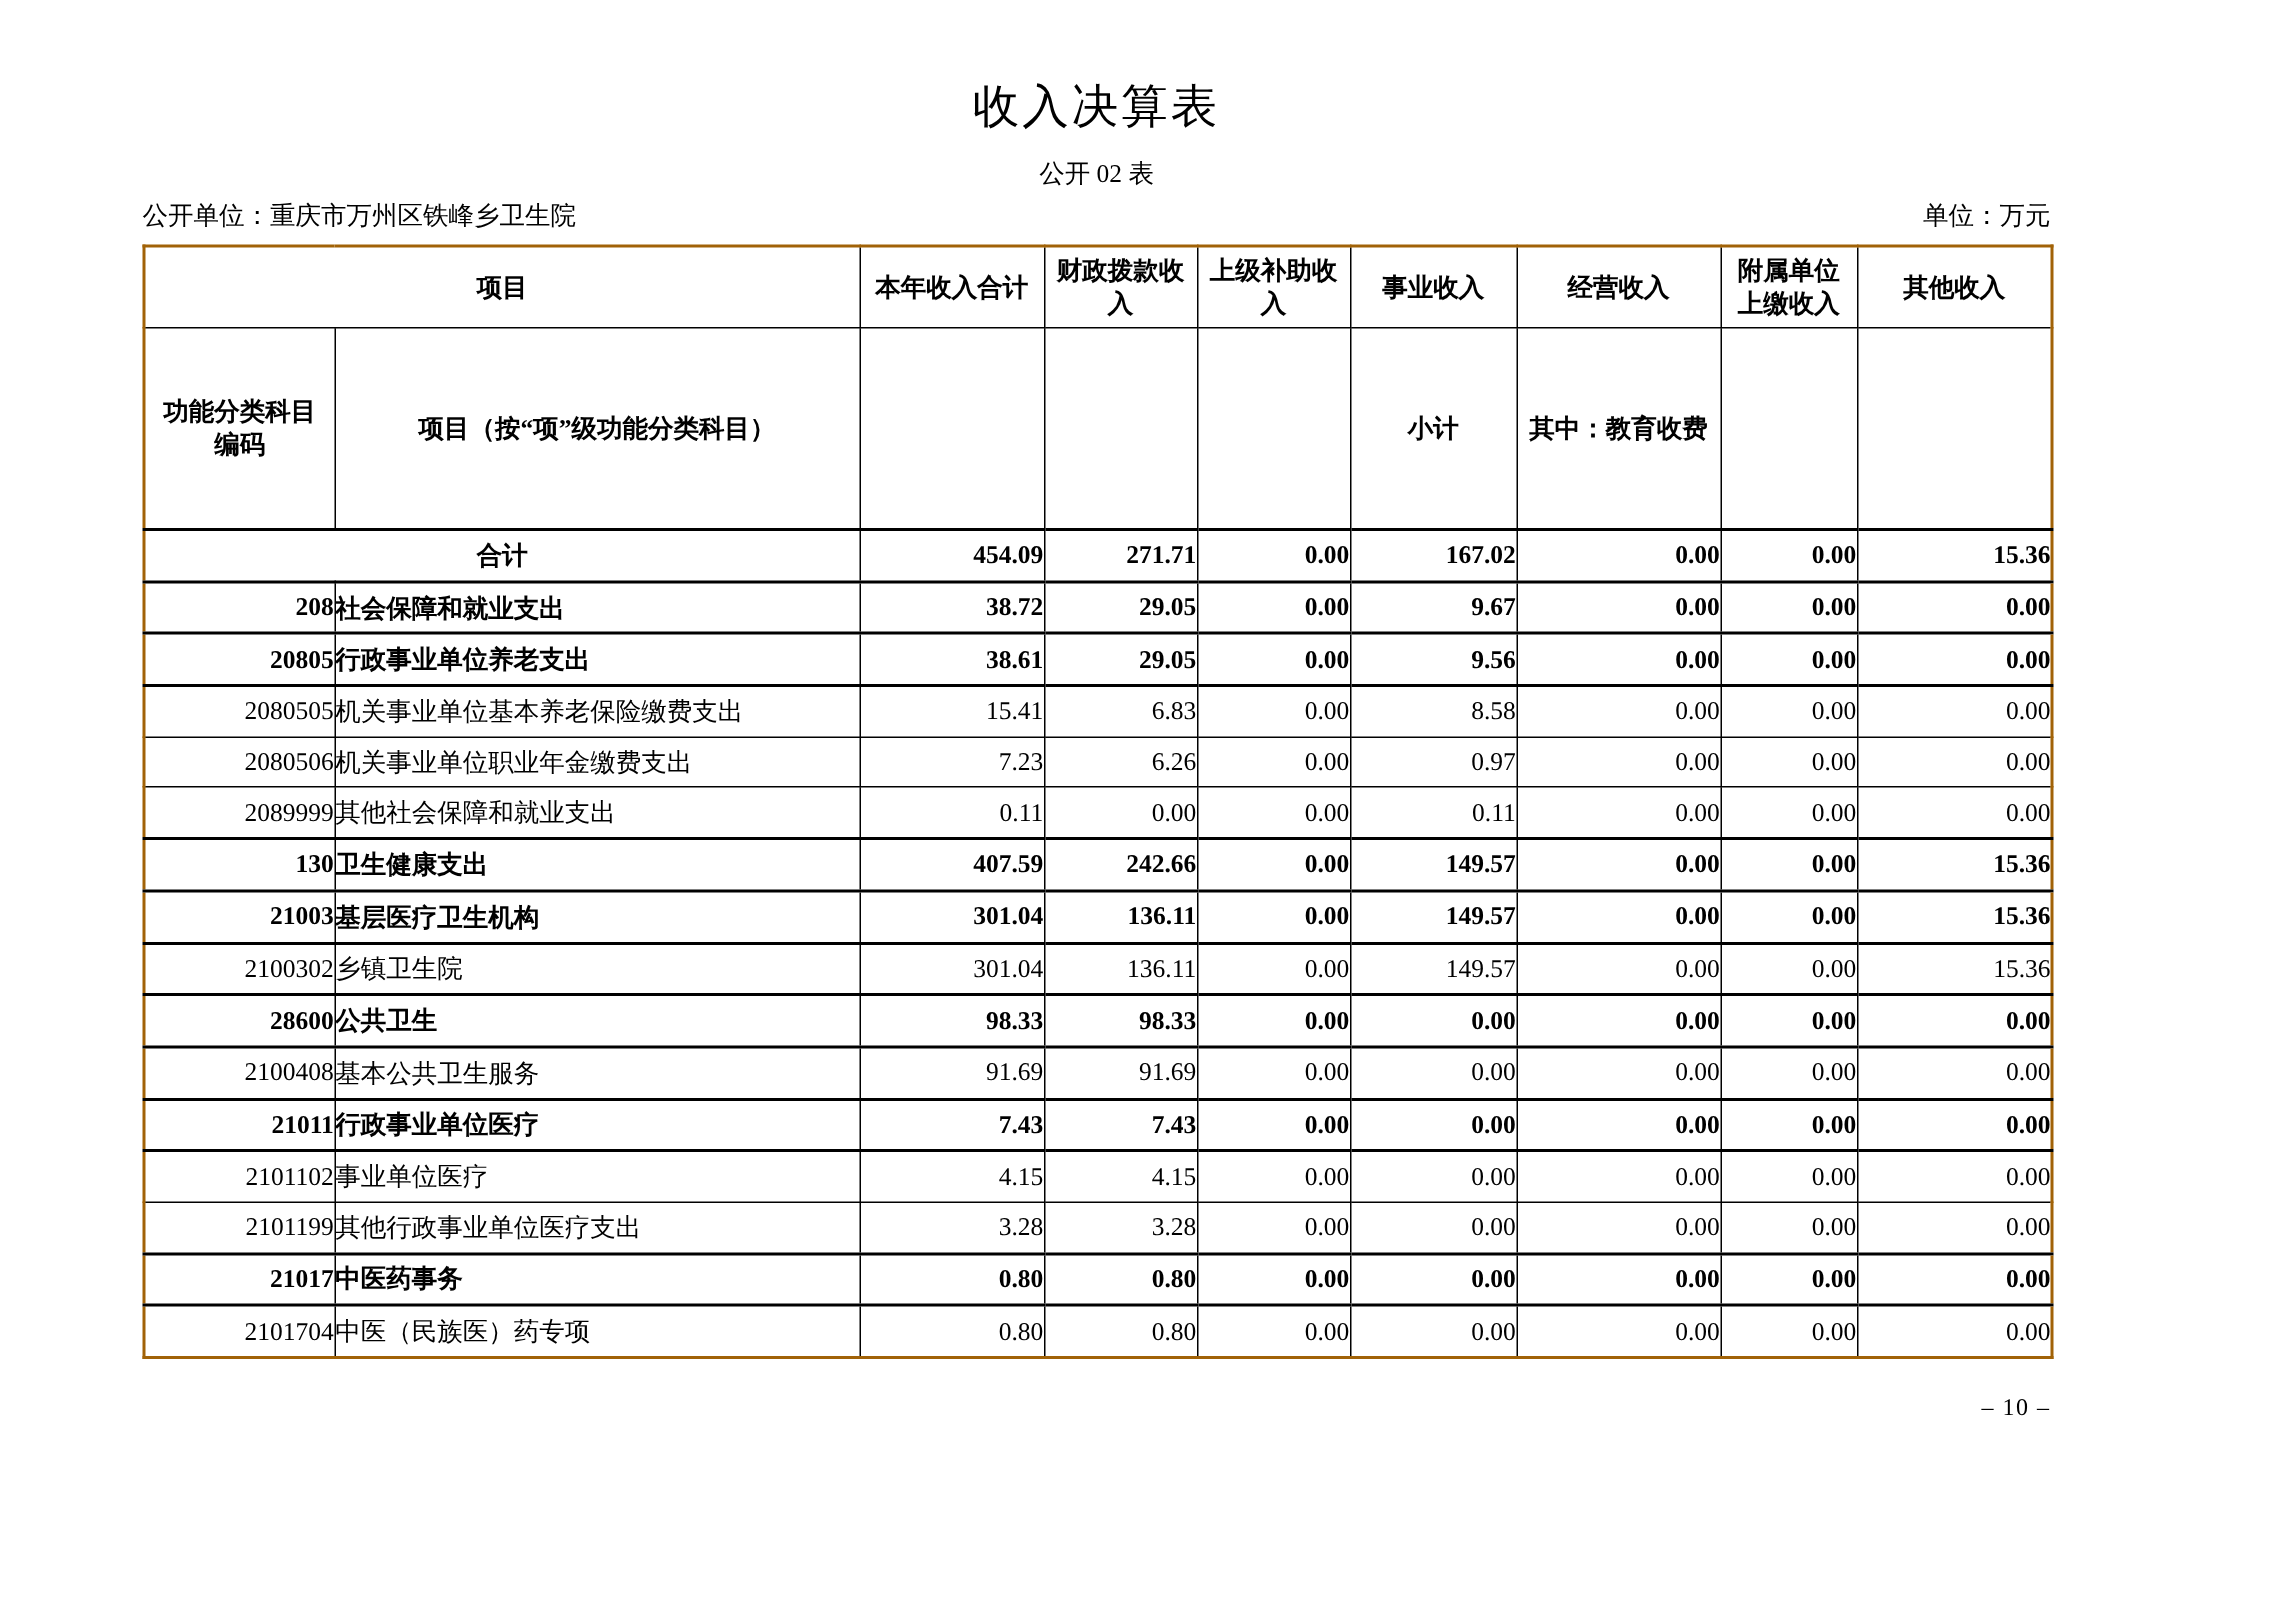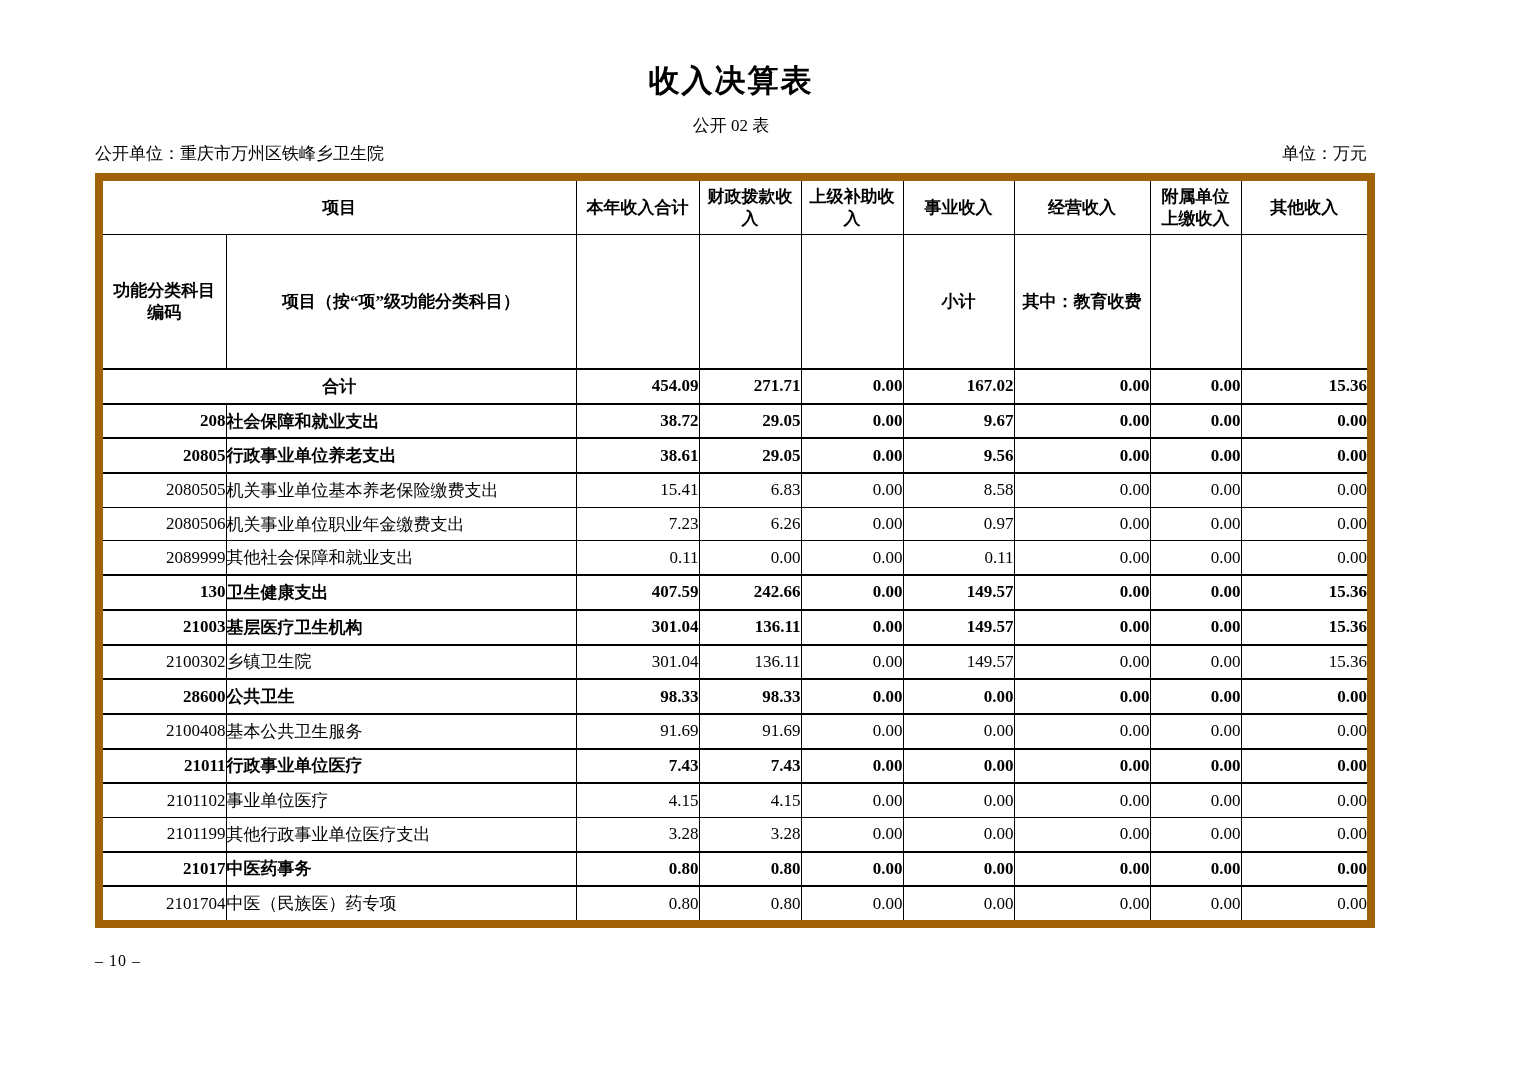--- a/index.html
+++ b/index.html
@@ -16,25 +16,25 @@
     background: #ffffff;
     overflow: hidden;
   }
   .page {
     position: absolute;
     left: 95px;
     top: 0;
     width: 1272px;
   }
   .doc-title {
-    margin: 10px;
+    margin: 0;
     padding-top: 50px;
     text-align: center;
     font-size: 31px;
-    font-weight: bold;
+    font-weight: normal;
     letter-spacing: 2px;
     line-height: 42px;
   }
   .meta-line-1 {
     margin-top: 14px;
     text-align: center;
     font-size: 17px;
     line-height: 20px;
   }
   .meta-line-2 {
@@ -42,21 +42,21 @@
     display: flex;
     justify-content: space-between;
     font-size: 17px;
     line-height: 20px;
   }
   table.fin-table {
     margin-top: 9px;
     width: 1272px;
     border-collapse: collapse;
     table-layout: fixed;
-    border: 8px solid #a16207;
+    border: 2px solid #a16207;
   }
   .fin-table th, .fin-table td {
     border: 1px solid #000;
     padding: 0;
     font-size: 17px;
     overflow: hidden;
   }
   .fin-table thead th {
     font-weight: bold;
     text-align: center;
@@ -74,21 +74,21 @@
     white-space: nowrap;
   }
   .cell-code   { text-align: right; padding-left: 3px; }
   .cell-name   { text-align: left; padding-left: 8px; }
   .cell-num    { text-align: right; padding-right: 6px; }
   .cell-total-label { text-align: center; }
   tr.bold td { font-weight: bold; }
   tr.bold td { border-top-width: 2px; border-bottom-width: 2px; }
   .page-footer {
     margin-top: 24px;
-    text-align: left;
+    text-align: right;
     font-size: 16px;
     letter-spacing: 1px;
   }
 </style>
 </head>
 <body>
 
 <div class="canvas">
   <div class="page">
 

